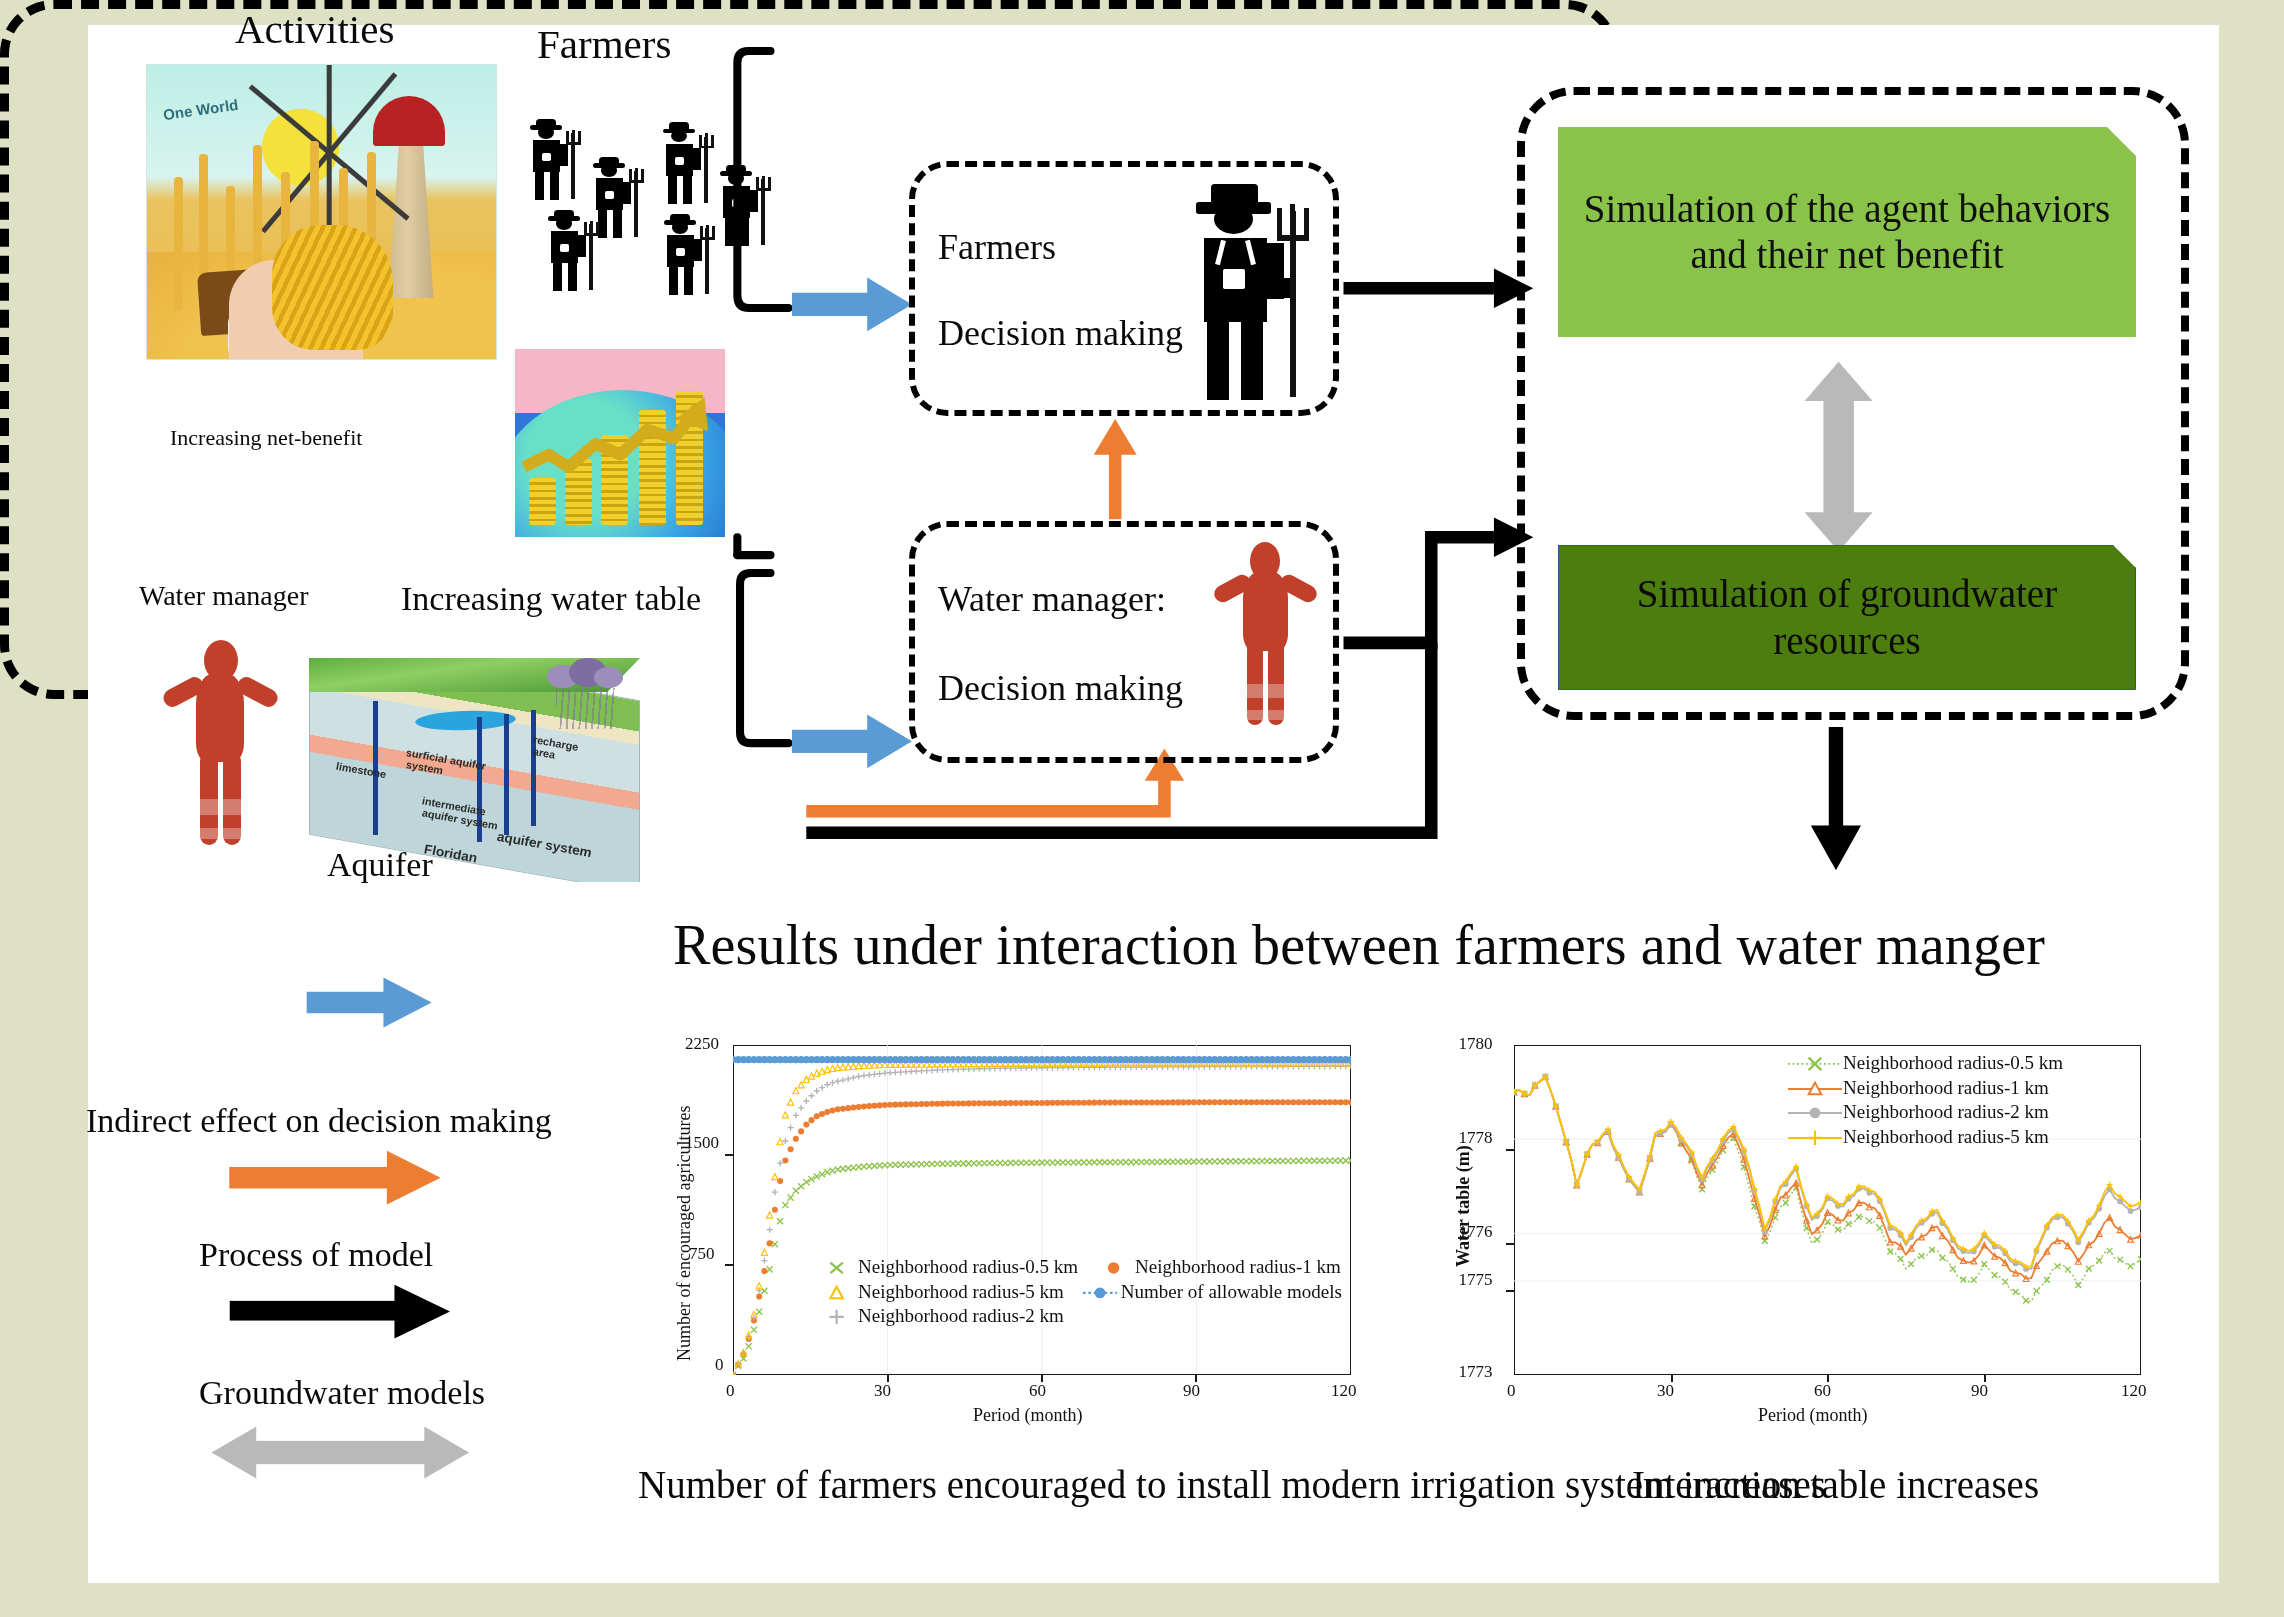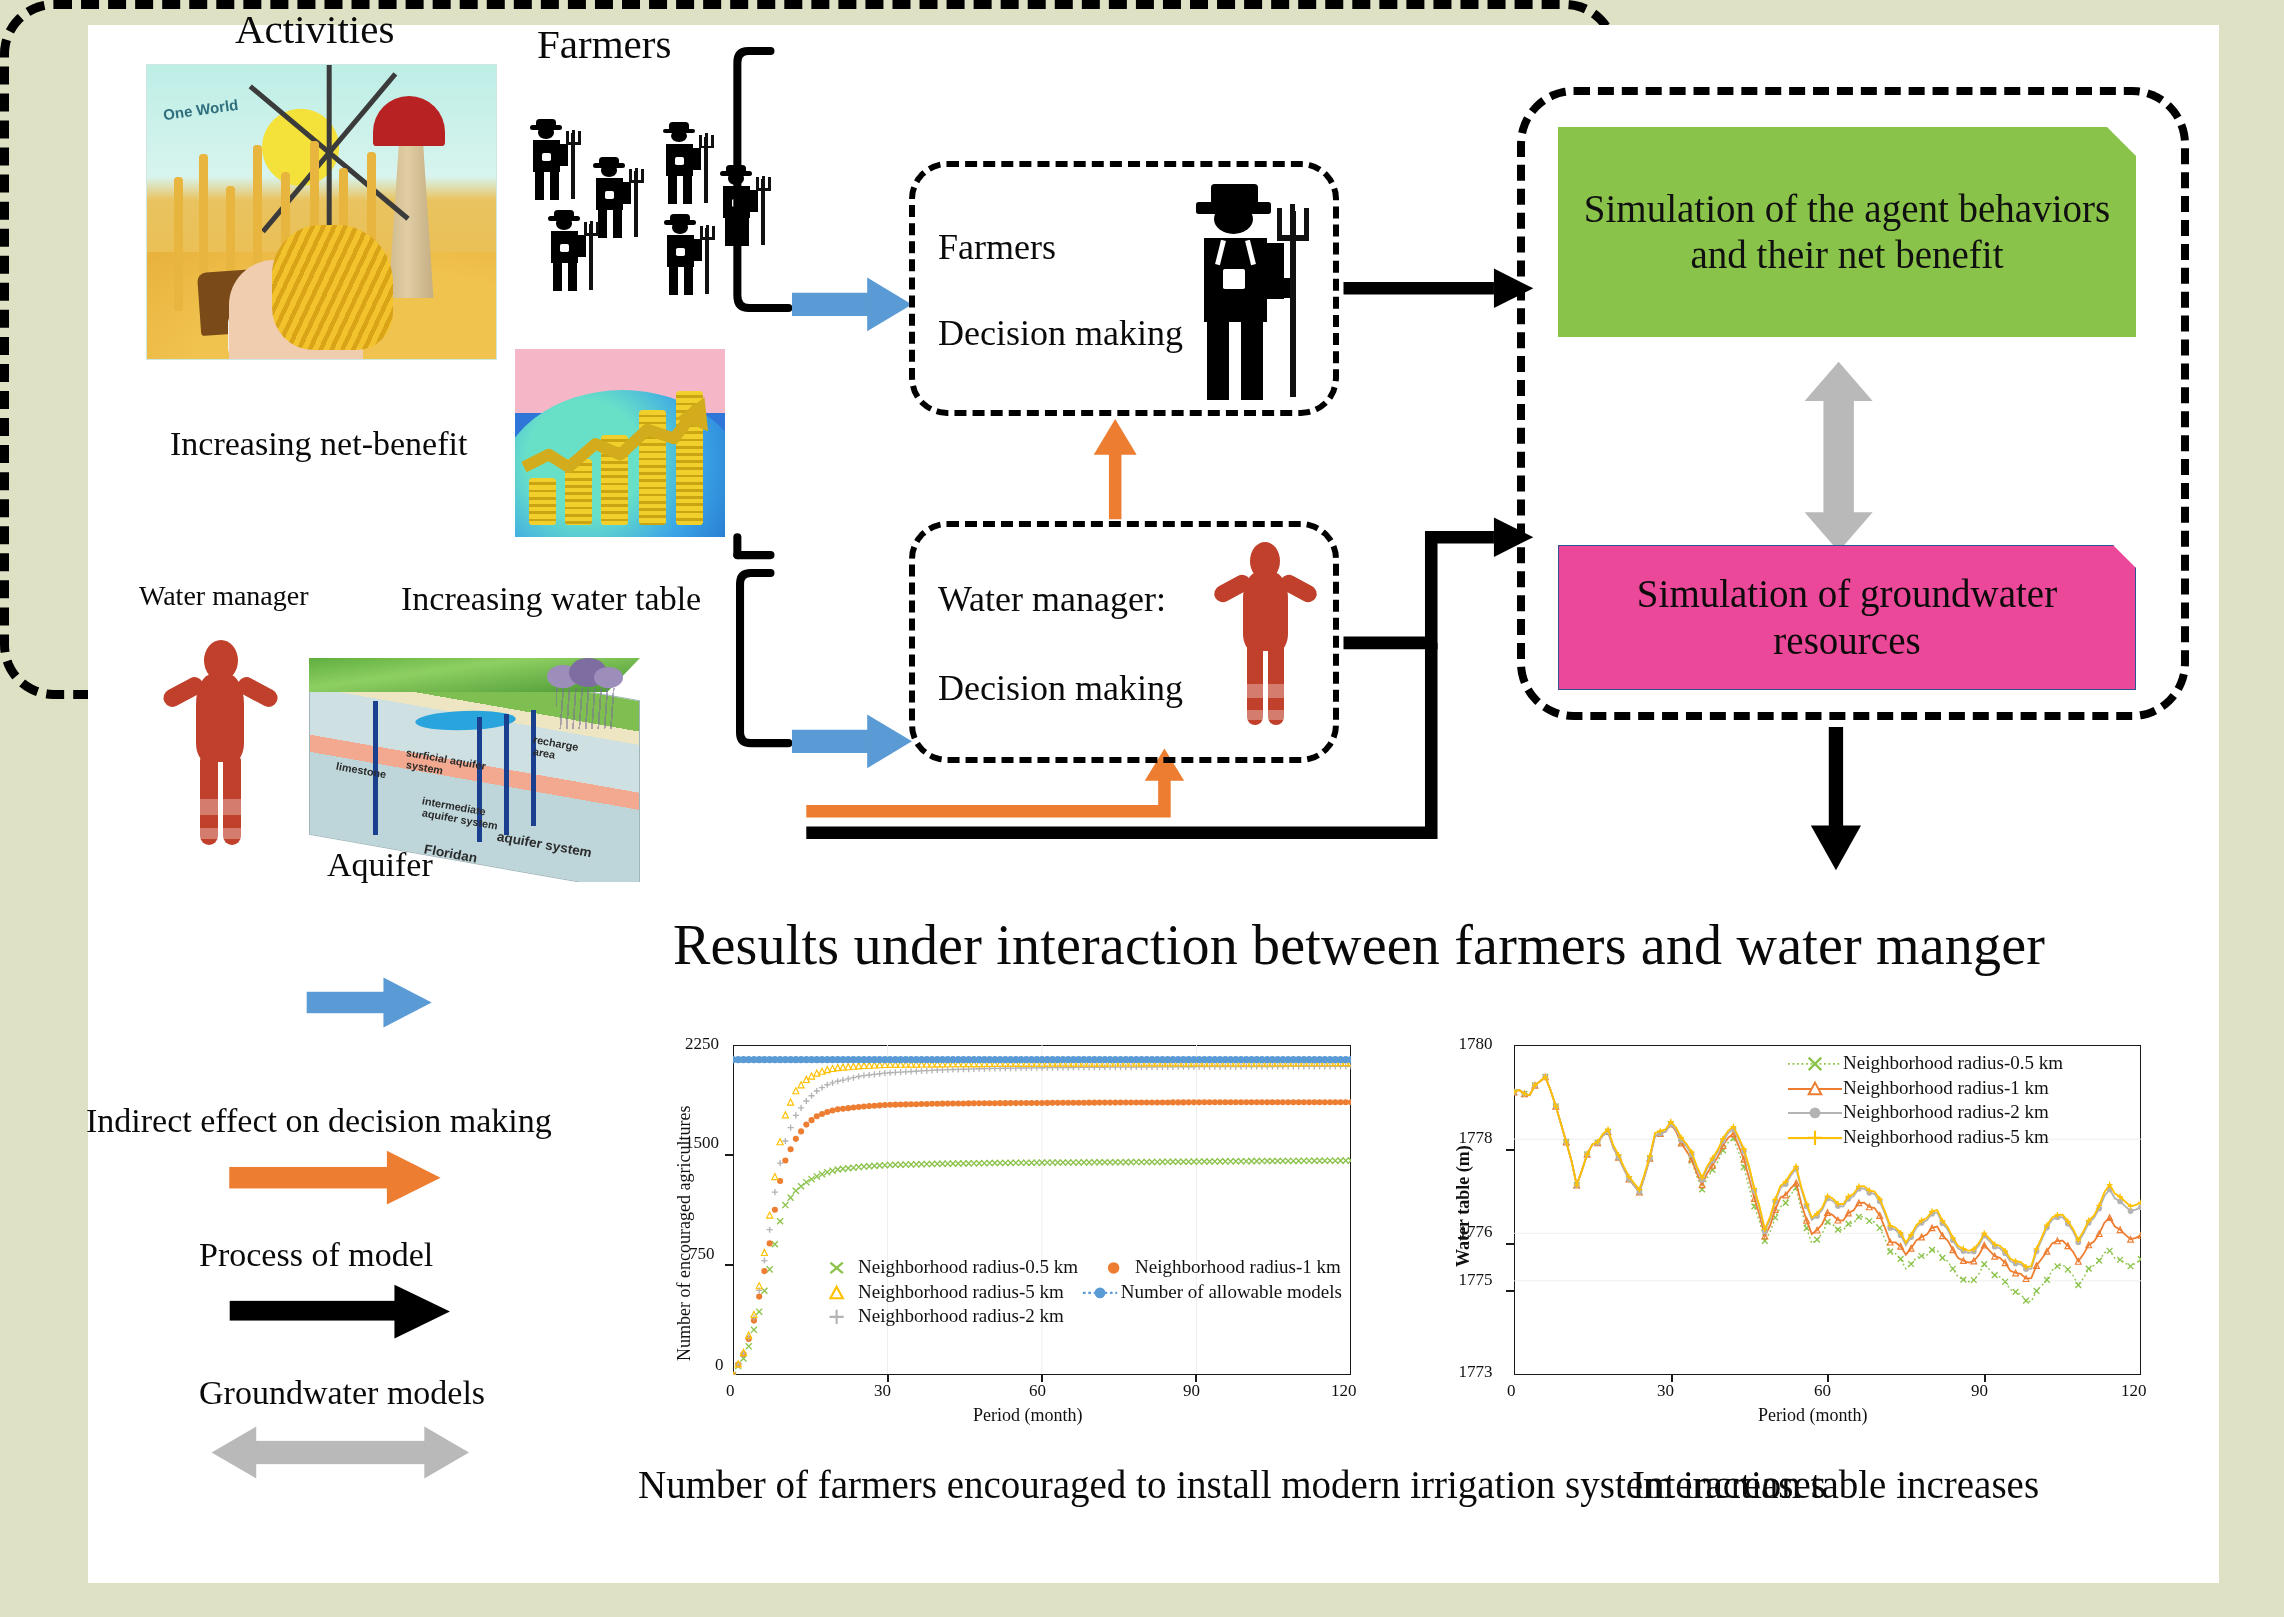--- a/index.html
+++ b/index.html
@@ -23,21 +23,21 @@
   .abs { position:absolute; }
   .lbl {
     font-family:"Liberation Serif", serif;
     color:#0a0a0a;
     white-space:nowrap;
   }
 
   
   #activities-title { left:235px; top:5.4px; font-size:41px; }
   #farmers-title { left:537px; top:19.7px; font-size:41px; }
-  #netbenefit-label { left:170px; top:425px; font-size:34px; }
+  #netbenefit-label { left:170px; top:425px; font-size:22px; }
   #watermanager-label { left:139px; top:580px; font-size:28px; }
   #increasing-wt-label { left:401px; top:580px; font-size:34px; }
   #aquifer-label { left:327px; top:846px; font-size:34px; }
 
   
   #wheat-pic {
     left:146px; top:64px; width:351px; height:296px;
     background:
       radial-gradient(circle at 44% 28%, #f4e23a 0 38px, transparent 39px),
       linear-gradient(180deg,#bdeee6 0%, #d8f4ee 38%, #e9c35f 46%, #edb945 100%);
@@ -193,21 +193,21 @@
   
   #green-shape{
     position:absolute; left:1558px; top:127px; width:578px; height:210px;
     background:#8ac council; background:#8ac34a;
     clip-path:polygon(0 0, calc(100% - 29px) 0, 100% 29px, 100% 100%, 0 100%);
     display:flex; align-items:center; justify-content:center; text-align:center;
   }
   #green-shape span{ font-size:39px; line-height:1.18; color:#101010; display:block; width:92%;}
   #blue-shape{
     position:absolute; left:1558px; top:545px; width:578px; height:145px;
-    background:#ec4899; border:1.8px solid #2e5490;
+    background:#4d7c0f; border:1.8px solid #2e5490;
     clip-path:polygon(0 0, calc(100% - 23px) 0, 100% 23px, 100% 100%, 0 100%);
     display:flex; align-items:center; justify-content:center; text-align:center;
   }
   #blue-shape span{ font-size:39px; line-height:1.18; color:#0b0b0b; display:block; width:94%;}
 
   
   .legend-item{ position:absolute; }
   .legend-text{ font-size:34px; white-space:nowrap; }
 
   

